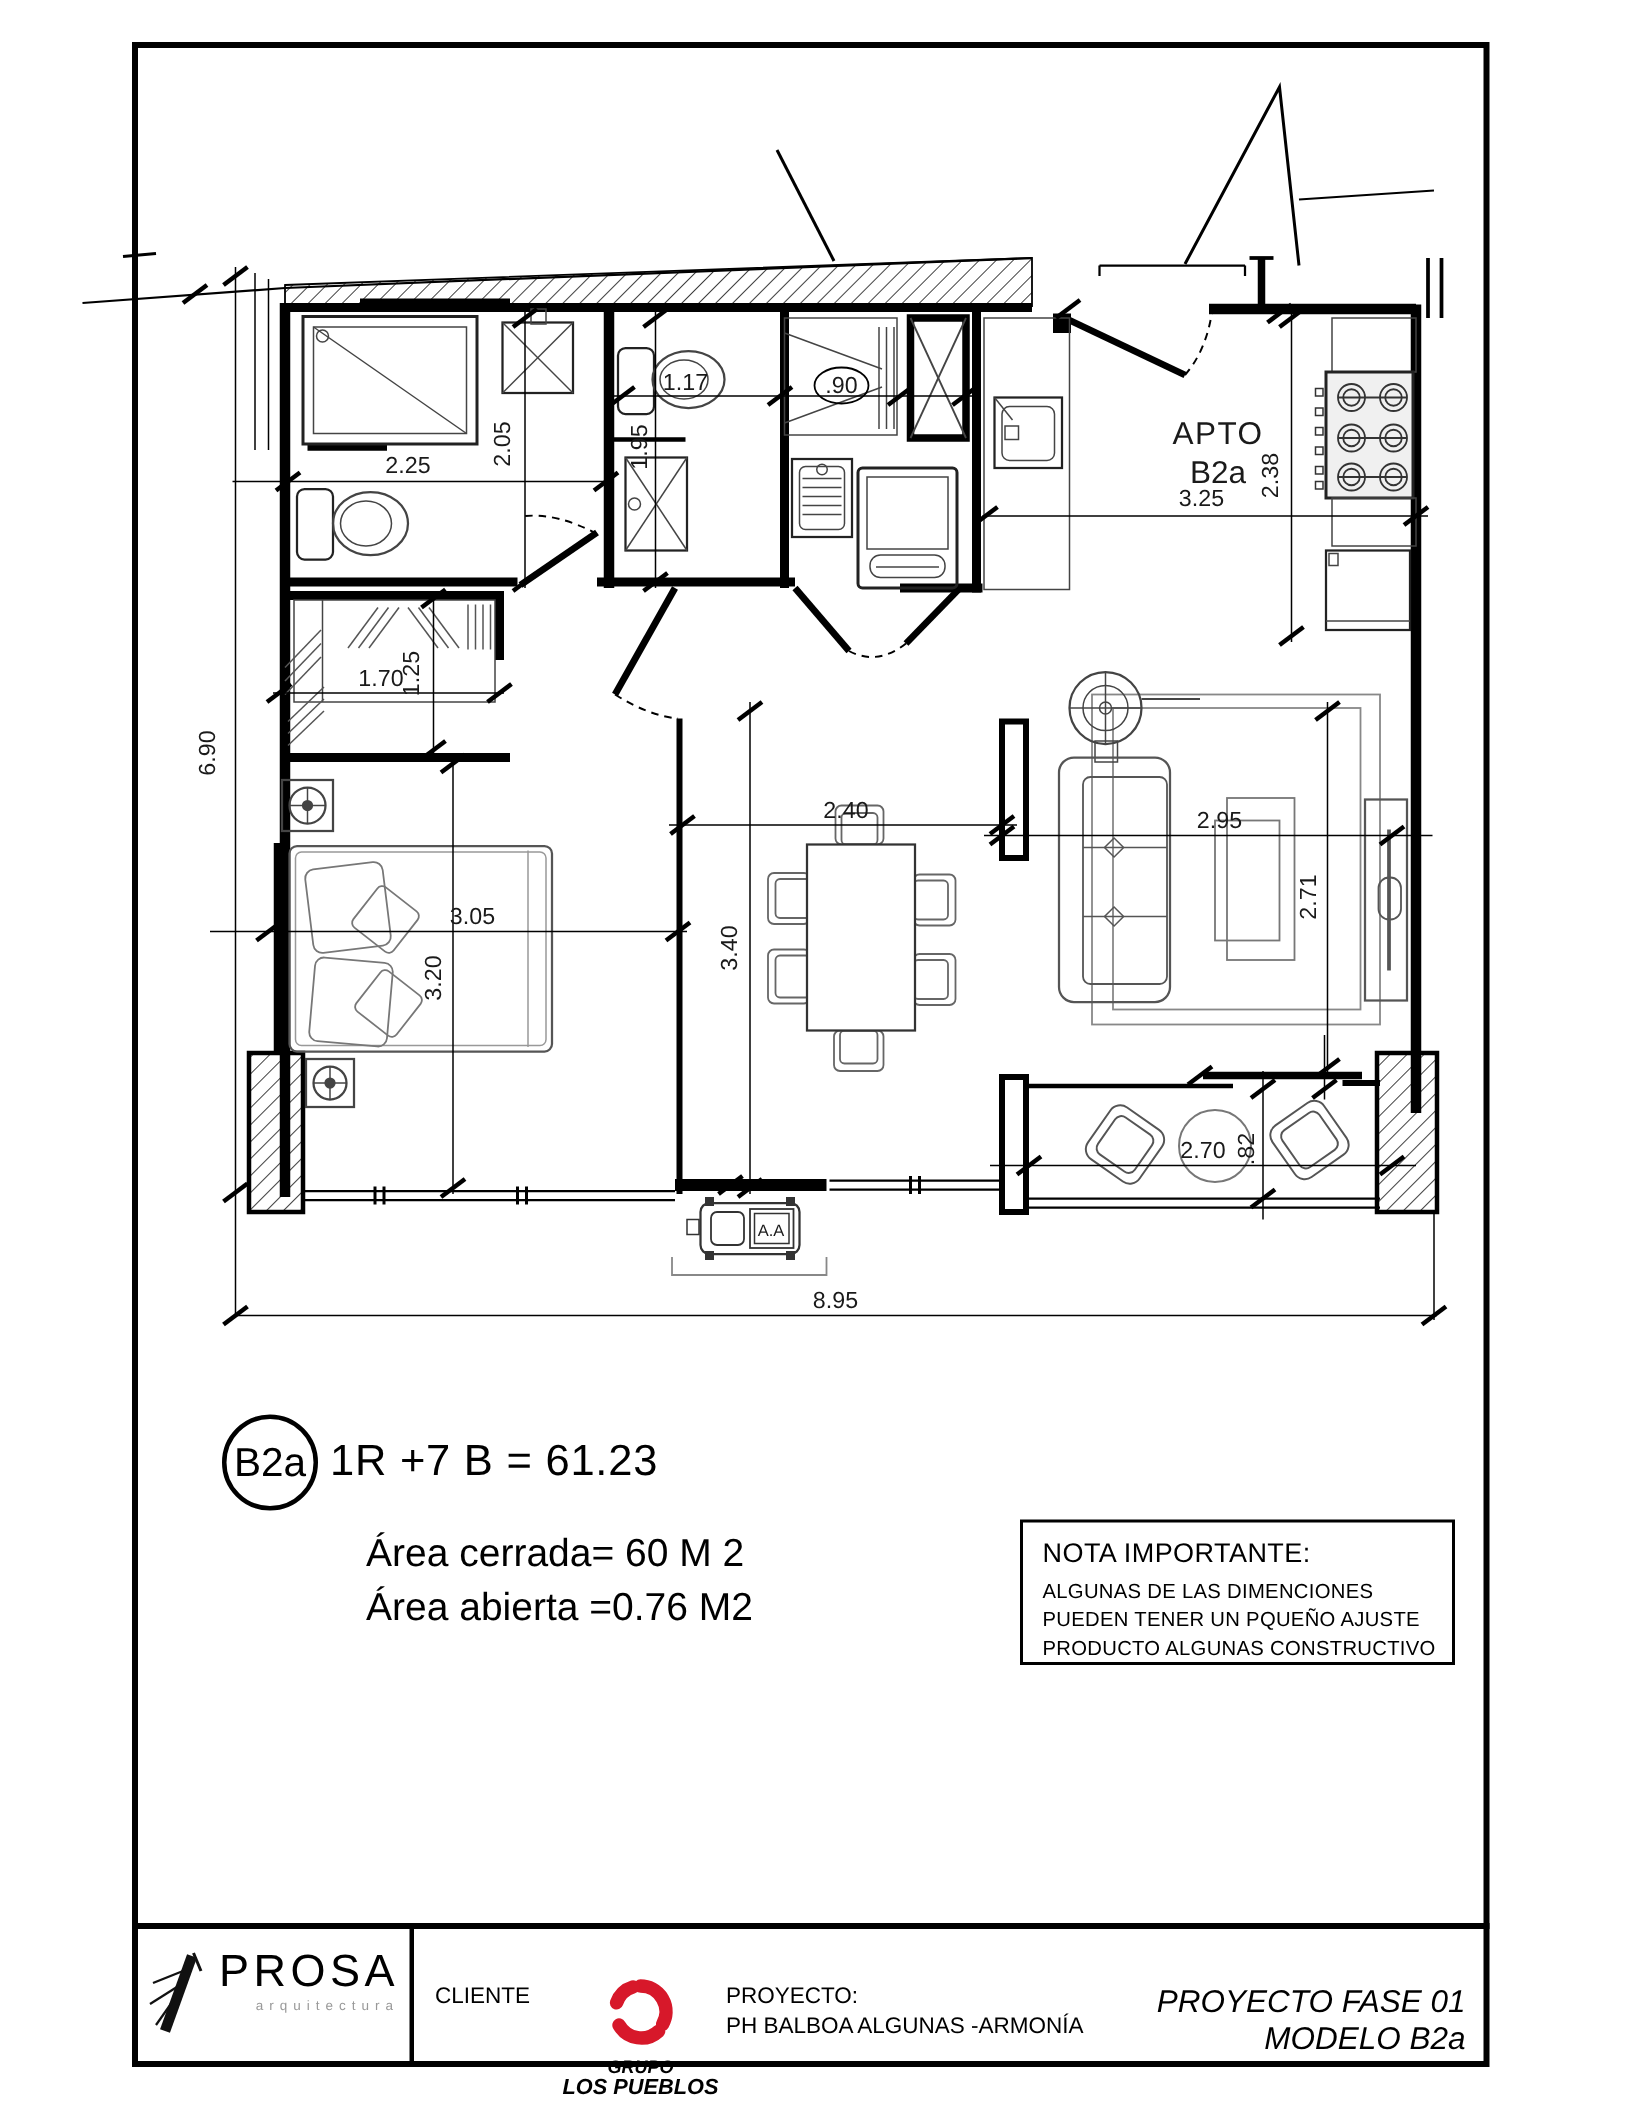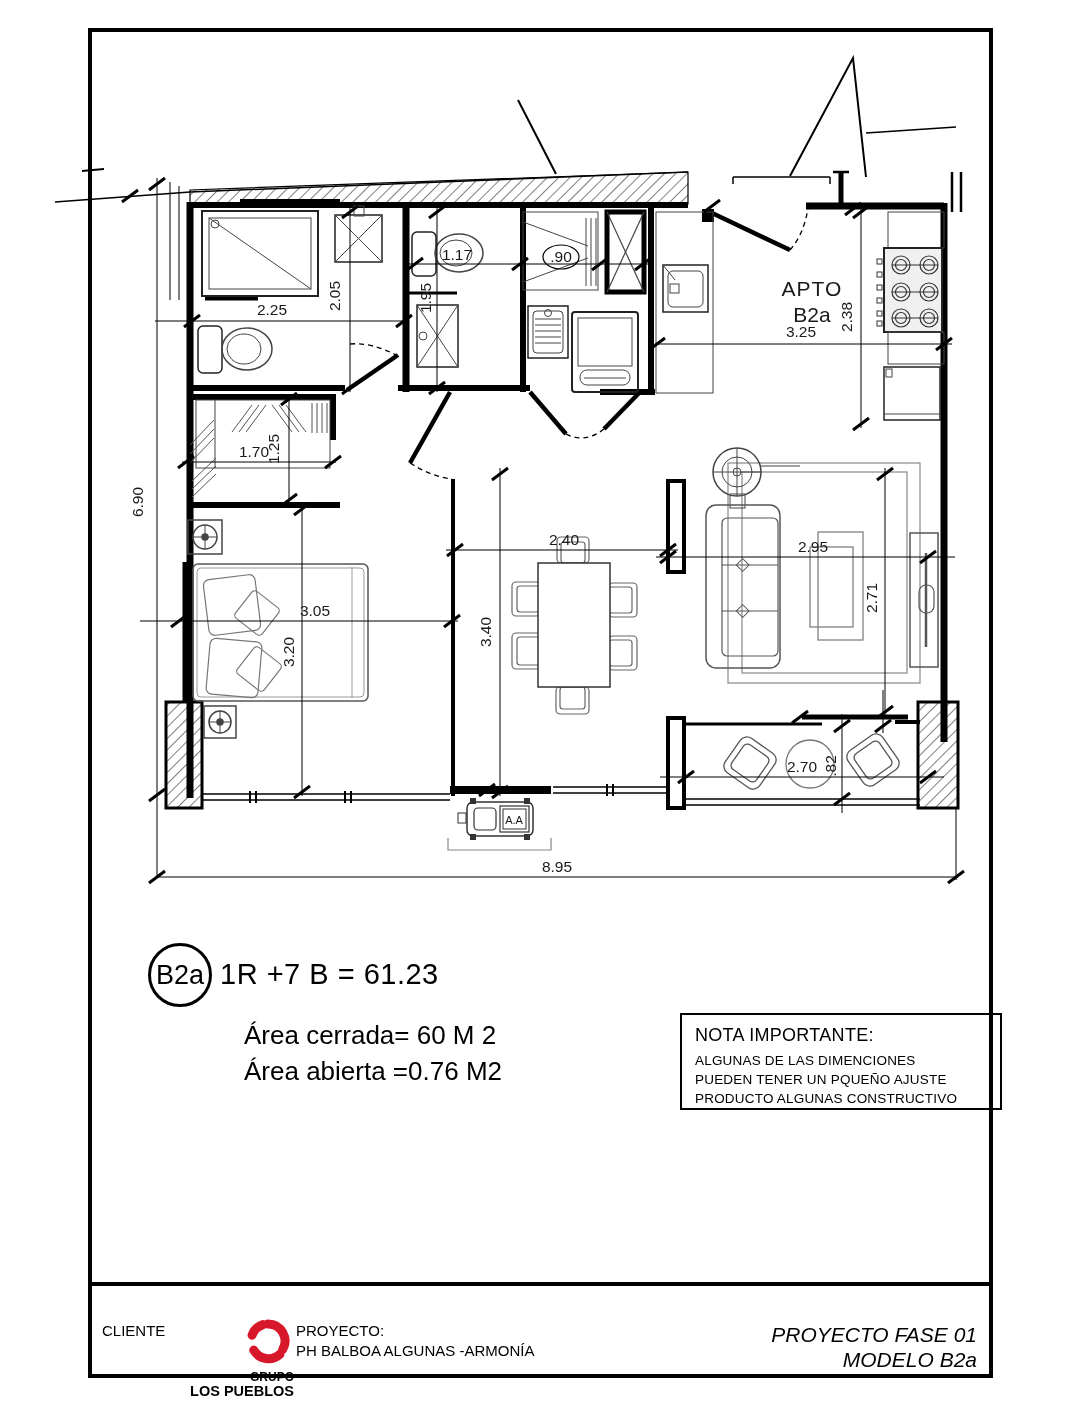--- a/index.html
+++ b/index.html
@@ -7,33 +7,33 @@
   .page-border{position:absolute;left:88px;top:28px;width:905px;height:1350px;border:4px solid #000;box-sizing:border-box;}
   svg text{font-family:"Liberation Sans",sans-serif;fill:#1a1a1a;}
   .overlay{position:absolute;}
   
   .badge{position:absolute;left:148px;top:943px;width:58px;height:58px;border:3px solid #000;border-radius:50%;
          font-size:27px;display:flex;align-items:center;justify-content:center;}
   .formula{position:absolute;left:220px;top:958px;font-size:29px;letter-spacing:.5px;}
   .area1{position:absolute;left:244px;top:1020px;font-size:26px;}
   .area2{position:absolute;left:244px;top:1056px;font-size:26px;}
   
-  .note{position:absolute;left:680px;top:1013px;width:322px;height:97px;border:2px solid #000;box-sizing:border-box;padding:10px 10px 4px 13px;}
+  .note{position:absolute;left:680px;top:1013px;width:290px;height:97px;border:2px solid #000;box-sizing:border-box;padding:10px 10px 4px 13px;}
   .note h3{margin:0 0 6px 0;font-size:18px;font-weight:400;letter-spacing:.3px;}
   .note div{font-size:13.5px;line-height:1.4;letter-spacing:.2px;}
   
   .titlebar{position:absolute;left:88px;top:1282px;width:905px;height:96px;border-top:4px solid #000;box-sizing:border-box;display:flex;}
   .tb-logo{width:188px;border-right:3px solid #000;box-sizing:border-box;position:relative;}
   .tb-main{flex:1;position:relative;margin-top:28px;}
   .prosa-wrap{position:absolute;left:10px;top:14px;display:flex;align-items:flex-start;}
   .prosa-text{margin-left:4px;}
   .prosa-name{font-size:30px;letter-spacing:3px;line-height:30px;}
   .prosa-sub{font-size:9px;letter-spacing:4px;color:#999;text-align:right;margin-top:2px;}
   .lbl-cliente{position:absolute;left:14px;top:8px;font-size:15px;}
-  .gp-logo{position:absolute;left:96px;top:2px;width:110px;text-align:right;}
+  .gp-logo{position:absolute;left:96px;top:2px;width:110px;text-align:center;font-style:italic;}
   .gp-name{font-size:12px;font-weight:bold;line-height:13px;margin-top:1px;}
   .gp-name2{font-size:14.5px;font-weight:bold;line-height:15px;}
   .lbl-proy{position:absolute;left:208px;top:8px;font-size:15px;}
   .val-proy{position:absolute;left:208px;top:28px;font-size:15px;}
   .fase-wrap{position:absolute;right:16px;top:8px;text-align:right;font-style:italic;}
   .fase1{font-size:21px;line-height:25px;}
   .fase2{font-size:21px;line-height:25px;}
 </style>
 </head>
 <body>
@@ -473,20 +473,39 @@
 <div class="area2">Área abierta =0.76 M2</div>
 
 <div class="note">
   <h3>NOTA IMPORTANTE:</h3>
   <div>ALGUNAS DE LAS DIMENCIONES</div>
   <div>PUEDEN TENER UN PQUEÑO AJUSTE</div>
   <div>PRODUCTO ALGUNAS CONSTRUCTIVO</div>
 </div>
 
 <div class="titlebar">
+  <div class="tb-logo">
+    <div class="prosa-wrap">
+      <span>
+        <svg width="44" height="58" viewBox="0 0 44 58">
+          <g stroke="#111" fill="none">
+            <line x1="30" y1="4" x2="12" y2="54" stroke-width="7"></line>
+            <line x1="24" y1="14" x2="4" y2="22" stroke-width="1.5"></line>
+            <line x1="21" y1="24" x2="2" y2="36" stroke-width="1.5"></line>
+            <line x1="18" y1="33" x2="6" y2="50" stroke-width="1.5"></line>
+            <line x1="31" y1="2" x2="36" y2="14" stroke-width="2"></line>
+          </g>
+        </svg>
+      </span>
+      <span class="prosa-text">
+        <div class="prosa-name">PROSA</div>
+        <div class="prosa-sub">arquitectura</div>
+      </span>
+    </div>
+  </div>
   <div class="tb-main">
     <div class="lbl-cliente">CLIENTE</div>
     <div class="gp-logo">
       <span>
         <svg width="52" height="50" viewBox="-26 -25 52 50">
           <g stroke="#d7182a" fill="none" stroke-width="9" stroke-linecap="round">
             <path d="M 0 -17 A 17 17 0 0 1 14.7 8.5"></path>
             <path d="M 7.4 16.2 A 17 17 0 0 1 -16.4 4.2" transform="rotate(-18)"></path>
             <path d="M -14.7 -8.5 A 17 17 0 0 1 -2 -17" transform="rotate(-10)"></path>
           </g>

